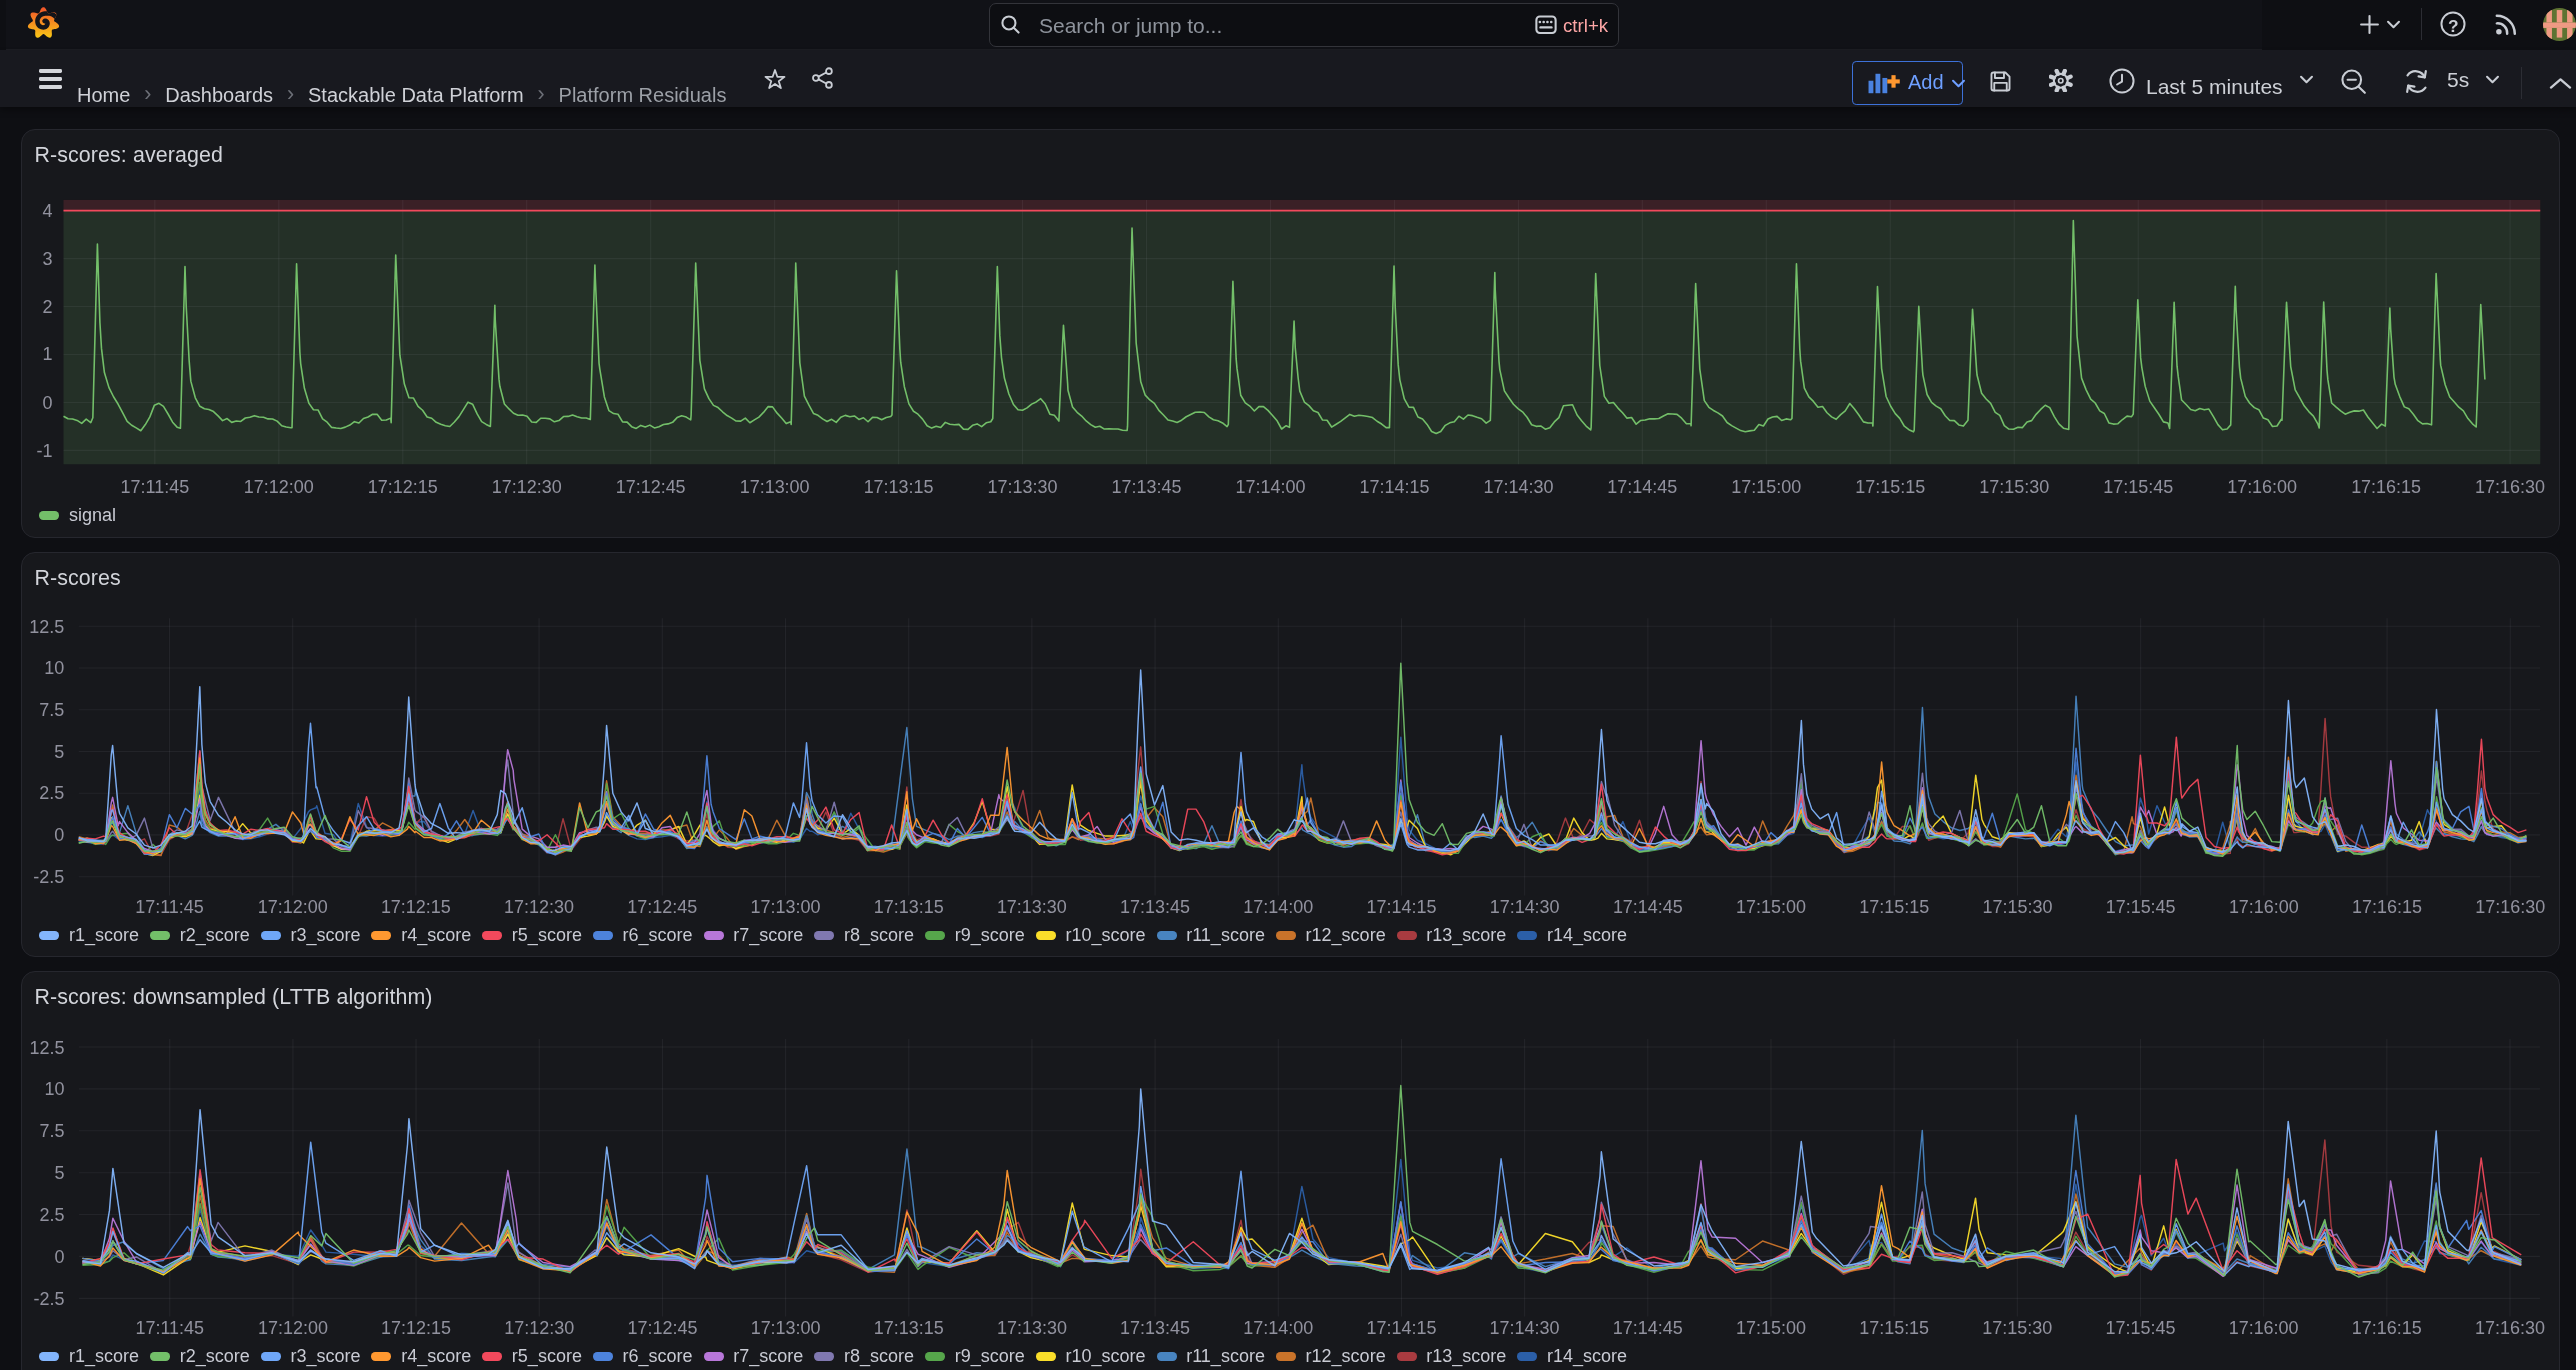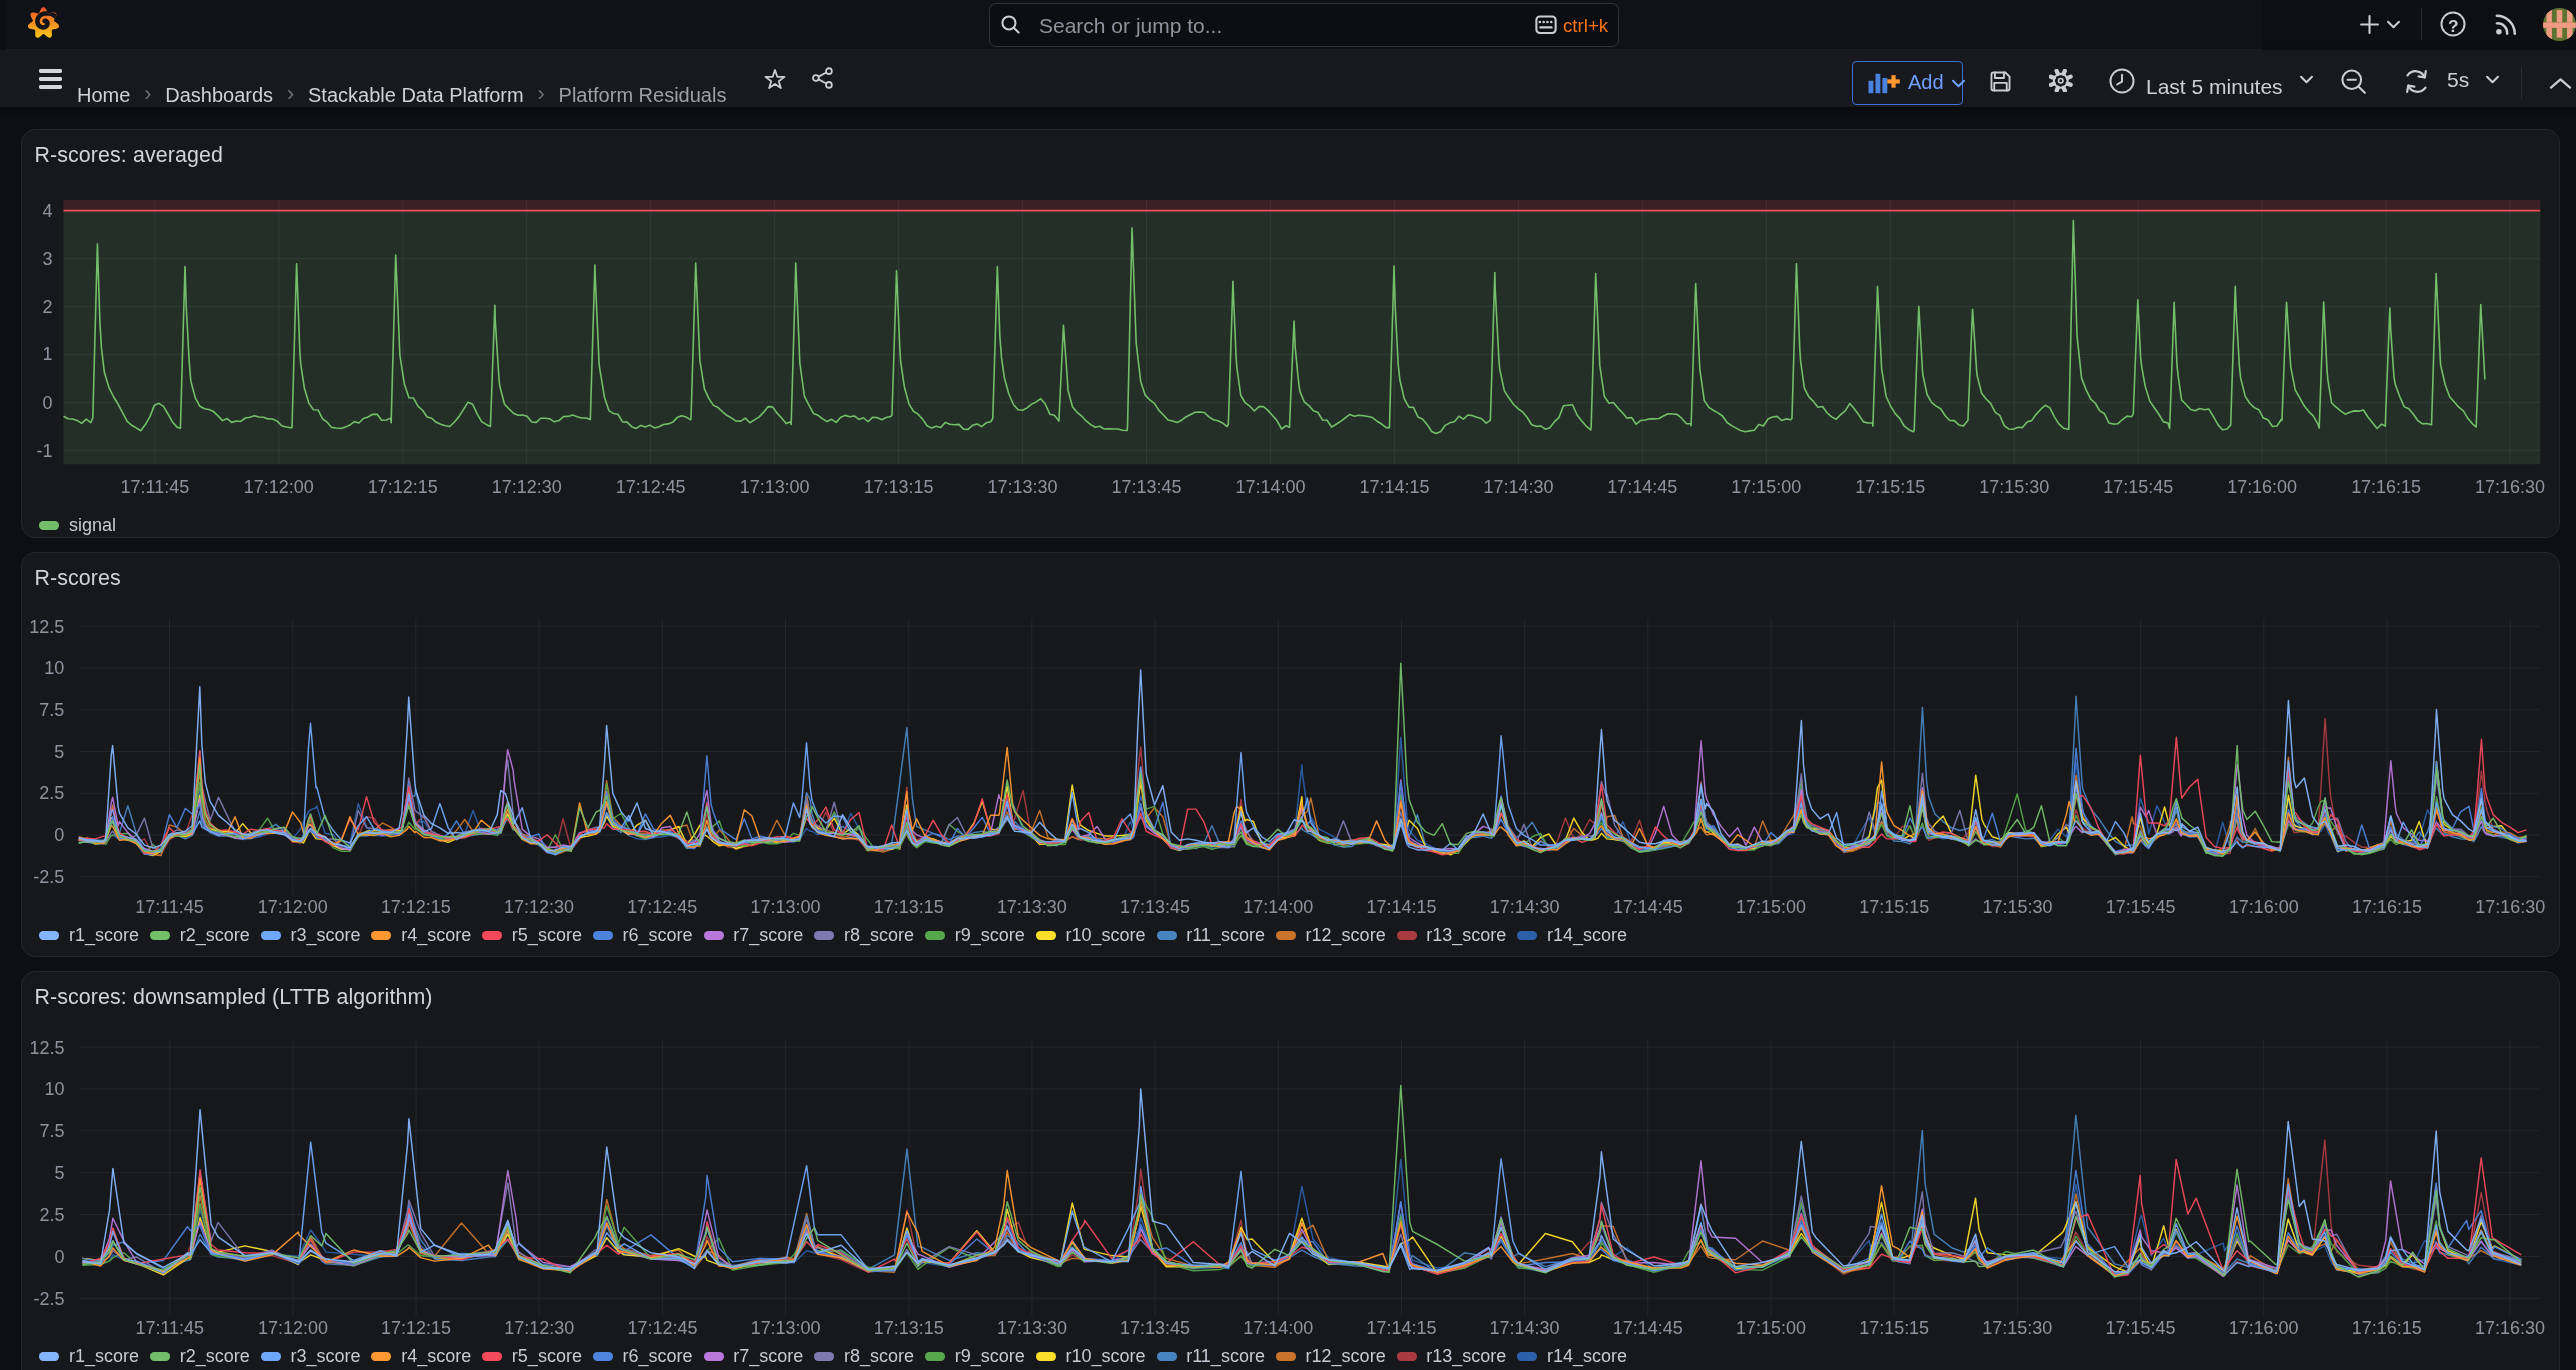--- a/index.html
+++ b/index.html
@@ -41,21 +41,21 @@
     </svg>
 <div class="abs dim" style="left:1033px;top:14px;font-size:21px">Search or jump to...</div>
 <svg style="position:absolute;left:1529px;top:15px" width="22" height="19.4" viewBox="0 0 32 28" fill="none" stroke="#C9CDD4" stroke-width="2.8" stroke-linecap="round" stroke-linejoin="round">
       <rect x="2" y="2" width="28" height="24" rx="5" stroke-width="3"></rect>
       <line x1="7" y1="10" x2="7.2" y2="10" stroke-width="3.6"></line>
       <line x1="12.5" y1="10" x2="12.7" y2="10" stroke-width="3.6"></line>
       <line x1="18" y1="10" x2="18.2" y2="10" stroke-width="3.6"></line>
       <line x1="23.5" y1="10" x2="23.7" y2="10" stroke-width="3.6"></line>
       <line x1="8" y1="18" x2="24" y2="18" stroke-width="3.4"></line>
     </svg>
-<div class="abs" style="left:1557px;top:15px;font-size:18.7px;color:#f97316">ctrl+k</div>
+<div class="abs" style="left:1557px;top:15px;font-size:18.7px;color:#fca5a5">ctrl+k</div>
 <svg style="position:absolute;left:2353px;top:14px" width="21" height="21" viewBox="0 0 30 30" fill="none" stroke="#C9CDD4" stroke-width="2.8" stroke-linecap="round" stroke-linejoin="round">
       <line x1="15" y1="3" x2="15" y2="27" stroke-width="3"></line>
       <line x1="3" y1="15" x2="27" y2="15" stroke-width="3"></line>
     </svg>
 <svg style="position:absolute;left:2380px;top:18.7px" width="15" height="11" viewBox="0 0 22 16" fill="none" stroke="#C9CDD4" stroke-width="2.8" stroke-linecap="round" stroke-linejoin="round">
       <polyline points="3,4 11,12 19,4" stroke-width="3"></polyline>
     </svg>
 <div class="abs" style="left:2415px;top:8.3px;width:1.4px;height:32px;background:#2c2d34"></div>
 <svg style="position:absolute;left:2433px;top:10.4px" width="28" height="28" viewBox="0 0 40 40" fill="none" stroke="#C9CDD4" stroke-width="2.8" stroke-linecap="round" stroke-linejoin="round">
       <circle cx="20" cy="20" r="16.5" stroke-width="2.8"></circle>
@@ -221,21 +221,21 @@
       <text x="3058.9" y="525" text-anchor="middle" font-size="26" fill="rgba(204,204,220,0.68)">17:15:45</text>
       <line x1="3238.0" y1="101" x2="3238.0" y2="483" stroke="rgba(204,204,220,0.065)" stroke-width="1.6"></line>
       <text x="3238.0" y="525" text-anchor="middle" font-size="26" fill="rgba(204,204,220,0.68)">17:16:00</text>
       <line x1="3417.2" y1="101" x2="3417.2" y2="483" stroke="rgba(204,204,220,0.065)" stroke-width="1.6"></line>
       <text x="3417.2" y="525" text-anchor="middle" font-size="26" fill="rgba(204,204,220,0.68)">17:16:15</text>
       <line x1="3596.4" y1="101" x2="3596.4" y2="483" stroke="rgba(204,204,220,0.065)" stroke-width="1.6"></line>
       <text x="3596.4" y="525" text-anchor="middle" font-size="26" fill="rgba(204,204,220,0.68)">17:16:30</text>
       <line x1="60" y1="116.5" x2="3640" y2="116.5" stroke="#F2495C" stroke-width="2.6"></line>
       <path d="M60.0 413.6 L66.6 417.3 L73.1 417.7 L79.7 419.7 L86.3 424.0 L92.8 417.9 L99.4 422.8 L102.4 415.9 L106.0 278.6 L109.0 164.8 L112.6 277.8 L114.9 315.6 L119.1 350.5 L125.7 372.3 L132.3 385.5 L138.8 396.0 L145.4 408.5 L152.0 421.1 L158.5 426.7 L165.1 430.5 L171.7 434.6 L178.3 425.7 L184.8 414.6 L191.4 397.6 L198.0 395.0 L204.5 399.5 L211.1 410.4 L217.7 422.3 L224.2 429.4 L229.0 431.0 L230.8 366.0 L235.6 197.3 L237.4 255.5 L241.6 333.2 L244.0 362.9 L250.5 387.0 L257.1 399.3 L263.7 402.9 L270.2 403.8 L276.8 406.9 L283.4 413.1 L289.9 420.0 L296.5 417.0 L303.1 422.5 L309.7 420.6 L316.2 421.2 L322.8 416.2 L329.4 415.2 L335.9 412.8 L342.5 414.8 L349.1 415.1 L355.6 417.5 L362.2 417.6 L368.8 420.7 L375.4 427.4 L381.9 429.2 L388.5 430.3 L390.3 430.3 L395.1 257.1 L396.9 193.3 L401.6 320.4 L402.8 337.5 L408.2 373.3 L414.8 395.1 L421.3 404.3 L427.9 404.6 L434.5 417.3 L441.1 422.2 L447.6 429.8 L454.2 430.7 L460.8 431.3 L467.3 429.4 L473.9 426.4 L480.5 421.5 L487.0 423.5 L493.6 417.0 L500.2 414.8 L506.8 410.8 L513.3 410.9 L519.9 419.4 L526.5 419.2 L533.0 416.4 L533.6 422.9 L539.6 201.9 L540.2 180.7 L546.2 325.4 L552.7 367.2 L559.3 386.9 L565.9 387.3 L572.5 399.4 L579.0 405.0 L585.6 414.7 L592.2 416.6 L598.7 422.4 L605.3 425.2 L611.9 427.3 L618.4 428.4 L625.0 421.9 L631.6 414.2 L638.2 403.8 L644.7 393.3 L651.3 396.2 L657.9 410.3 L664.4 421.5 L671.0 425.5 L677.0 428.4 L677.6 414.9 L683.5 253.2 L684.1 275.5 L689.5 360.4 L690.7 370.4 L697.3 395.9 L703.9 403.1 L710.4 409.3 L717.0 412.3 L723.6 411.8 L730.1 413.7 L736.7 422.0 L743.3 422.5 L749.8 416.6 L756.4 416.6 L763.0 417.5 L769.5 421.7 L776.1 419.9 L782.7 414.1 L789.3 413.9 L795.8 412.0 L802.4 414.4 L809.0 416.2 L815.5 416.1 L821.5 418.2 L822.1 398.0 L828.1 195.2 L828.7 214.4 L834.1 337.2 L835.2 345.4 L841.8 385.7 L848.4 405.6 L855.0 409.8 L861.5 410.8 L868.1 421.8 L874.7 422.2 L881.2 428.7 L887.8 431.3 L894.4 426.9 L900.9 429.1 L907.5 426.5 L914.1 430.5 L920.7 428.8 L927.2 425.6 L933.8 424.7 L940.4 422.5 L946.9 415.6 L953.5 412.9 L960.1 414.9 L966.6 419.0 L967.2 411.6 L973.2 212.3 L973.8 192.3 L979.8 332.8 L986.4 374.0 L992.9 388.2 L999.5 397.9 L1006.1 401.1 L1012.6 407.2 L1019.2 412.6 L1025.8 416.3 L1032.3 420.6 L1038.9 420.7 L1045.5 416.3 L1052.1 423.0 L1058.6 418.9 L1065.2 414.9 L1071.8 408.1 L1078.3 399.8 L1084.9 400.1 L1091.5 409.2 L1098.0 416.3 L1104.6 424.3 L1111.2 421.5 L1111.8 425.5 L1117.8 219.1 L1118.4 192.3 L1124.3 336.5 L1130.9 384.7 L1137.5 397.7 L1144.0 409.6 L1150.6 412.3 L1157.2 417.5 L1163.7 421.2 L1170.3 418.1 L1176.9 422.5 L1183.5 415.1 L1190.0 412.4 L1196.6 414.4 L1203.2 413.2 L1209.7 418.2 L1216.3 415.8 L1222.9 421.6 L1229.4 415.3 L1236.0 415.4 L1242.6 418.8 L1249.2 415.4 L1255.7 414.0 L1257.5 411.8 L1262.3 262.3 L1264.1 203.4 L1268.9 316.8 L1270.1 335.6 L1275.4 371.0 L1282.0 395.8 L1288.6 406.4 L1295.1 410.7 L1301.7 417.8 L1308.3 427.4 L1314.9 430.8 L1321.4 428.1 L1328.0 429.8 L1334.6 422.5 L1341.1 425.3 L1347.7 425.9 L1354.3 425.4 L1360.8 432.3 L1367.4 432.6 L1374.0 426.8 L1380.6 424.7 L1387.1 428.7 L1393.7 423.1 L1400.3 421.6 L1403.2 416.9 L1406.8 300.4 L1409.8 197.4 L1413.4 297.5 L1415.8 328.8 L1420.0 358.5 L1426.5 381.5 L1433.1 396.7 L1439.7 404.3 L1446.2 405.0 L1452.8 401.6 L1459.4 396.1 L1466.0 393.0 L1472.5 388.3 L1479.1 395.9 L1485.7 410.7 L1492.2 412.2 L1498.8 420.6 L1505.4 282.2 L1511.4 366.4 L1511.9 376.1 L1518.5 400.2 L1525.1 408.0 L1531.7 413.4 L1538.2 420.5 L1544.8 425.7 L1551.4 429.6 L1557.9 428.2 L1564.5 432.2 L1571.1 431.7 L1577.6 432.0 L1584.2 432.2 L1590.8 433.8 L1597.4 434.3 L1598.0 428.0 L1603.9 166.7 L1604.5 141.5 L1610.5 307.9 L1617.1 363.9 L1623.6 383.2 L1630.2 390.1 L1636.8 395.0 L1643.3 405.2 L1649.9 411.9 L1656.5 419.2 L1663.1 420.6 L1669.6 422.8 L1676.2 419.4 L1682.8 414.4 L1689.3 411.2 L1695.9 407.9 L1702.5 407.6 L1709.0 408.2 L1715.6 414.6 L1722.2 418.7 L1728.8 420.1 L1735.3 423.3 L1741.9 428.6 L1743.7 425.5 L1748.5 278.3 L1750.3 218.6 L1755.0 330.8 L1756.2 344.5 L1761.6 383.3 L1768.2 394.4 L1774.7 398.9 L1781.3 406.1 L1787.9 399.7 L1794.5 399.8 L1801.0 405.2 L1807.6 412.5 L1814.2 420.2 L1820.7 432.1 L1827.3 427.3 L1832.1 429.8 L1833.9 385.4 L1838.7 275.9 L1840.4 314.4 L1844.6 358.4 L1847.0 377.3 L1853.6 393.1 L1860.2 398.3 L1866.7 405.8 L1873.3 408.2 L1879.9 419.2 L1886.4 419.4 L1893.0 429.3 L1899.6 425.2 L1906.1 421.0 L1912.7 416.1 L1919.3 411.0 L1925.9 413.7 L1932.4 412.3 L1939.0 412.9 L1945.6 413.9 L1952.1 415.5 L1958.7 420.9 L1965.3 424.9 L1971.8 430.1 L1976.6 430.1 L1978.4 363.8 L1983.2 196.7 L1985.0 256.8 L1989.2 339.1 L1991.6 361.0 L1998.1 388.7 L2004.7 400.6 L2011.3 400.9 L2017.8 414.7 L2024.4 417.6 L2031.0 425.5 L2037.5 435.7 L2044.1 438.7 L2050.7 435.6 L2057.3 426.8 L2063.8 423.2 L2070.4 421.5 L2077.0 413.6 L2083.5 417.9 L2090.1 411.9 L2096.7 412.8 L2103.2 415.2 L2109.8 417.3 L2116.4 423.6 L2122.4 419.7 L2122.9 404.9 L2128.9 205.9 L2129.5 231.4 L2134.9 333.9 L2136.1 346.2 L2142.7 377.0 L2149.2 386.9 L2155.8 396.3 L2162.4 402.6 L2168.9 407.3 L2175.5 415.1 L2182.1 426.0 L2188.6 428.3 L2195.2 427.7 L2201.8 432.3 L2208.4 430.2 L2214.9 421.9 L2221.5 415.7 L2228.1 398.6 L2234.6 397.8 L2241.2 397.1 L2247.8 411.9 L2254.3 420.3 L2260.9 427.8 L2267.5 433.5 L2268.1 430.1 L2274.1 227.4 L2274.7 207.3 L2280.6 340.3 L2287.2 385.0 L2293.8 394.8 L2300.3 393.8 L2306.9 401.9 L2313.5 408.6 L2320.0 416.4 L2326.6 415.5 L2333.2 425.2 L2339.8 419.7 L2346.3 419.1 L2352.9 417.2 L2359.5 417.5 L2366.0 416.9 L2372.6 413.3 L2379.2 410.1 L2385.7 410.5 L2392.3 411.0 L2398.9 416.5 L2405.5 424.3 L2412.0 424.4 L2412.6 427.4 L2418.6 238.2 L2419.2 221.7 L2425.2 345.5 L2431.7 391.1 L2438.3 400.7 L2444.9 405.3 L2451.4 408.8 L2458.0 413.3 L2464.6 422.7 L2471.2 427.2 L2477.7 430.8 L2484.3 434.4 L2490.9 436.0 L2497.4 434.8 L2504.0 433.9 L2510.6 425.6 L2517.1 427.8 L2523.7 417.7 L2530.3 414.8 L2536.9 413.8 L2543.4 419.8 L2550.0 417.5 L2556.6 418.7 L2558.4 416.8 L2563.1 255.2 L2564.9 193.2 L2569.7 316.4 L2570.9 334.0 L2576.3 372.9 L2582.8 385.7 L2589.4 392.2 L2596.0 400.7 L2602.6 399.6 L2609.1 408.6 L2615.7 414.5 L2622.3 418.1 L2628.8 411.3 L2635.4 405.8 L2642.0 395.2 L2648.5 402.7 L2655.1 411.9 L2661.7 421.8 L2668.3 423.4 L2674.8 423.1 L2675.4 427.8 L2681.4 247.4 L2682.0 226.3 L2688.0 344.8 L2694.5 385.1 L2701.1 399.2 L2707.7 409.9 L2714.2 416.8 L2720.8 428.1 L2727.4 433.1 L2734.0 436.2 L2735.1 433.7 L2740.5 288.0 L2741.7 254.7 L2747.1 348.3 L2747.7 354.2 L2753.7 382.2 L2760.2 393.6 L2766.8 399.1 L2773.4 402.8 L2779.9 413.0 L2786.5 419.8 L2793.1 420.0 L2799.6 426.2 L2806.2 427.9 L2812.8 419.3 L2819.4 259.2 L2825.3 347.3 L2825.9 354.1 L2832.5 380.4 L2839.1 388.7 L2845.6 395.0 L2852.2 408.0 L2858.8 412.4 L2865.3 427.2 L2871.9 432.2 L2878.5 432.4 L2885.1 429.5 L2891.6 430.1 L2898.2 421.9 L2904.8 420.0 L2911.3 410.9 L2917.9 403.8 L2924.5 397.8 L2931.0 401.2 L2937.6 414.1 L2944.2 424.6 L2950.8 430.9 L2957.3 432.5 L2958.5 432.6 L2963.9 186.9 L2965.1 130.8 L2970.5 298.0 L2971.1 303.7 L2977.0 358.6 L2983.6 375.5 L2990.2 388.8 L2996.7 394.5 L3003.3 405.9 L3009.9 409.7 L3016.5 423.3 L3023.0 425.0 L3029.6 424.4 L3036.2 418.4 L3042.7 413.5 L3049.3 414.3 L3051.7 410.5 L3055.9 304.4 L3058.3 245.5 L3062.4 329.3 L3064.2 343.6 L3069.0 370.5 L3075.6 391.8 L3082.2 401.4 L3088.7 410.8 L3095.3 421.8 L3101.9 423.4 L3104.3 431.4 L3108.4 318.2 L3110.8 248.9 L3115.0 341.3 L3116.8 356.8 L3121.6 390.2 L3128.1 396.7 L3134.7 403.8 L3141.3 405.6 L3147.9 402.6 L3154.4 404.4 L3161.0 403.3 L3167.6 414.2 L3174.1 425.8 L3180.7 433.3 L3187.3 432.0 L3192.6 426.1 L3193.8 386.4 L3199.2 225.9 L3200.4 260.6 L3205.2 342.2 L3207.0 358.6 L3213.6 384.9 L3220.1 394.9 L3226.7 401.2 L3233.3 404.2 L3239.8 416.3 L3246.4 418.8 L3253.0 428.5 L3259.5 427.7 L3266.1 417.6 L3266.7 419.3 L3272.7 260.9 L3273.3 248.8 L3279.3 341.8 L3285.8 375.5 L3292.4 387.0 L3299.0 398.9 L3305.5 406.9 L3312.1 413.5 L3318.7 425.2 L3320.5 430.5 L3325.2 298.3 L3327.0 248.6 L3331.8 347.4 L3333.0 360.8 L3338.4 394.5 L3345.0 400.5 L3351.5 406.0 L3358.1 410.7 L3364.7 407.8 L3371.2 405.9 L3377.8 406.3 L3384.4 404.6 L3390.9 414.7 L3397.5 423.0 L3404.1 431.4 L3410.7 425.0 L3416.0 428.0 L3417.2 395.3 L3422.6 257.3 L3423.8 287.7 L3428.6 357.1 L3430.4 367.5 L3436.9 385.2 L3443.5 400.1 L3450.1 402.8 L3456.6 410.7 L3463.2 420.1 L3469.8 424.7 L3476.3 424.1 L3482.9 426.1 L3489.5 207.5 L3495.5 331.3 L3496.1 340.2 L3502.6 368.2 L3509.2 385.8 L3515.8 393.0 L3522.3 400.6 L3528.9 406.0 L3535.5 417.0 L3542.0 424.6 L3547.4 429.2 L3548.6 398.0 L3554.0 252.3 L3560.0 360.6" fill="none" stroke="#73BF69" stroke-width="2.3" stroke-linejoin="round"></path>
     </svg>
-<div class="legend" style="top:385px">
+<div class="legend" style="top:375px">
       <span class="li"><span class="pill" style="background:#73BF69"></span>signal</span>
     </div>
 </div>
 
 <div class="panel" style="top:552px;height:405px">
 <div class="ptitle">R-scores</div>
 <svg width="2539" height="405" style="position:absolute;left:0;top:0" viewBox="0 0 3670 585">
       <line x1="82" y1="105.6" x2="3640" y2="105.6" stroke="rgba(204,204,220,0.065)" stroke-width="1.6"></line>
       <text x="61" y="115" text-anchor="end" font-size="26" fill="rgba(204,204,220,0.68)">12.5</text>
       <line x1="82" y1="166.0" x2="3640" y2="166.0" stroke="rgba(204,204,220,0.065)" stroke-width="1.6"></line>

